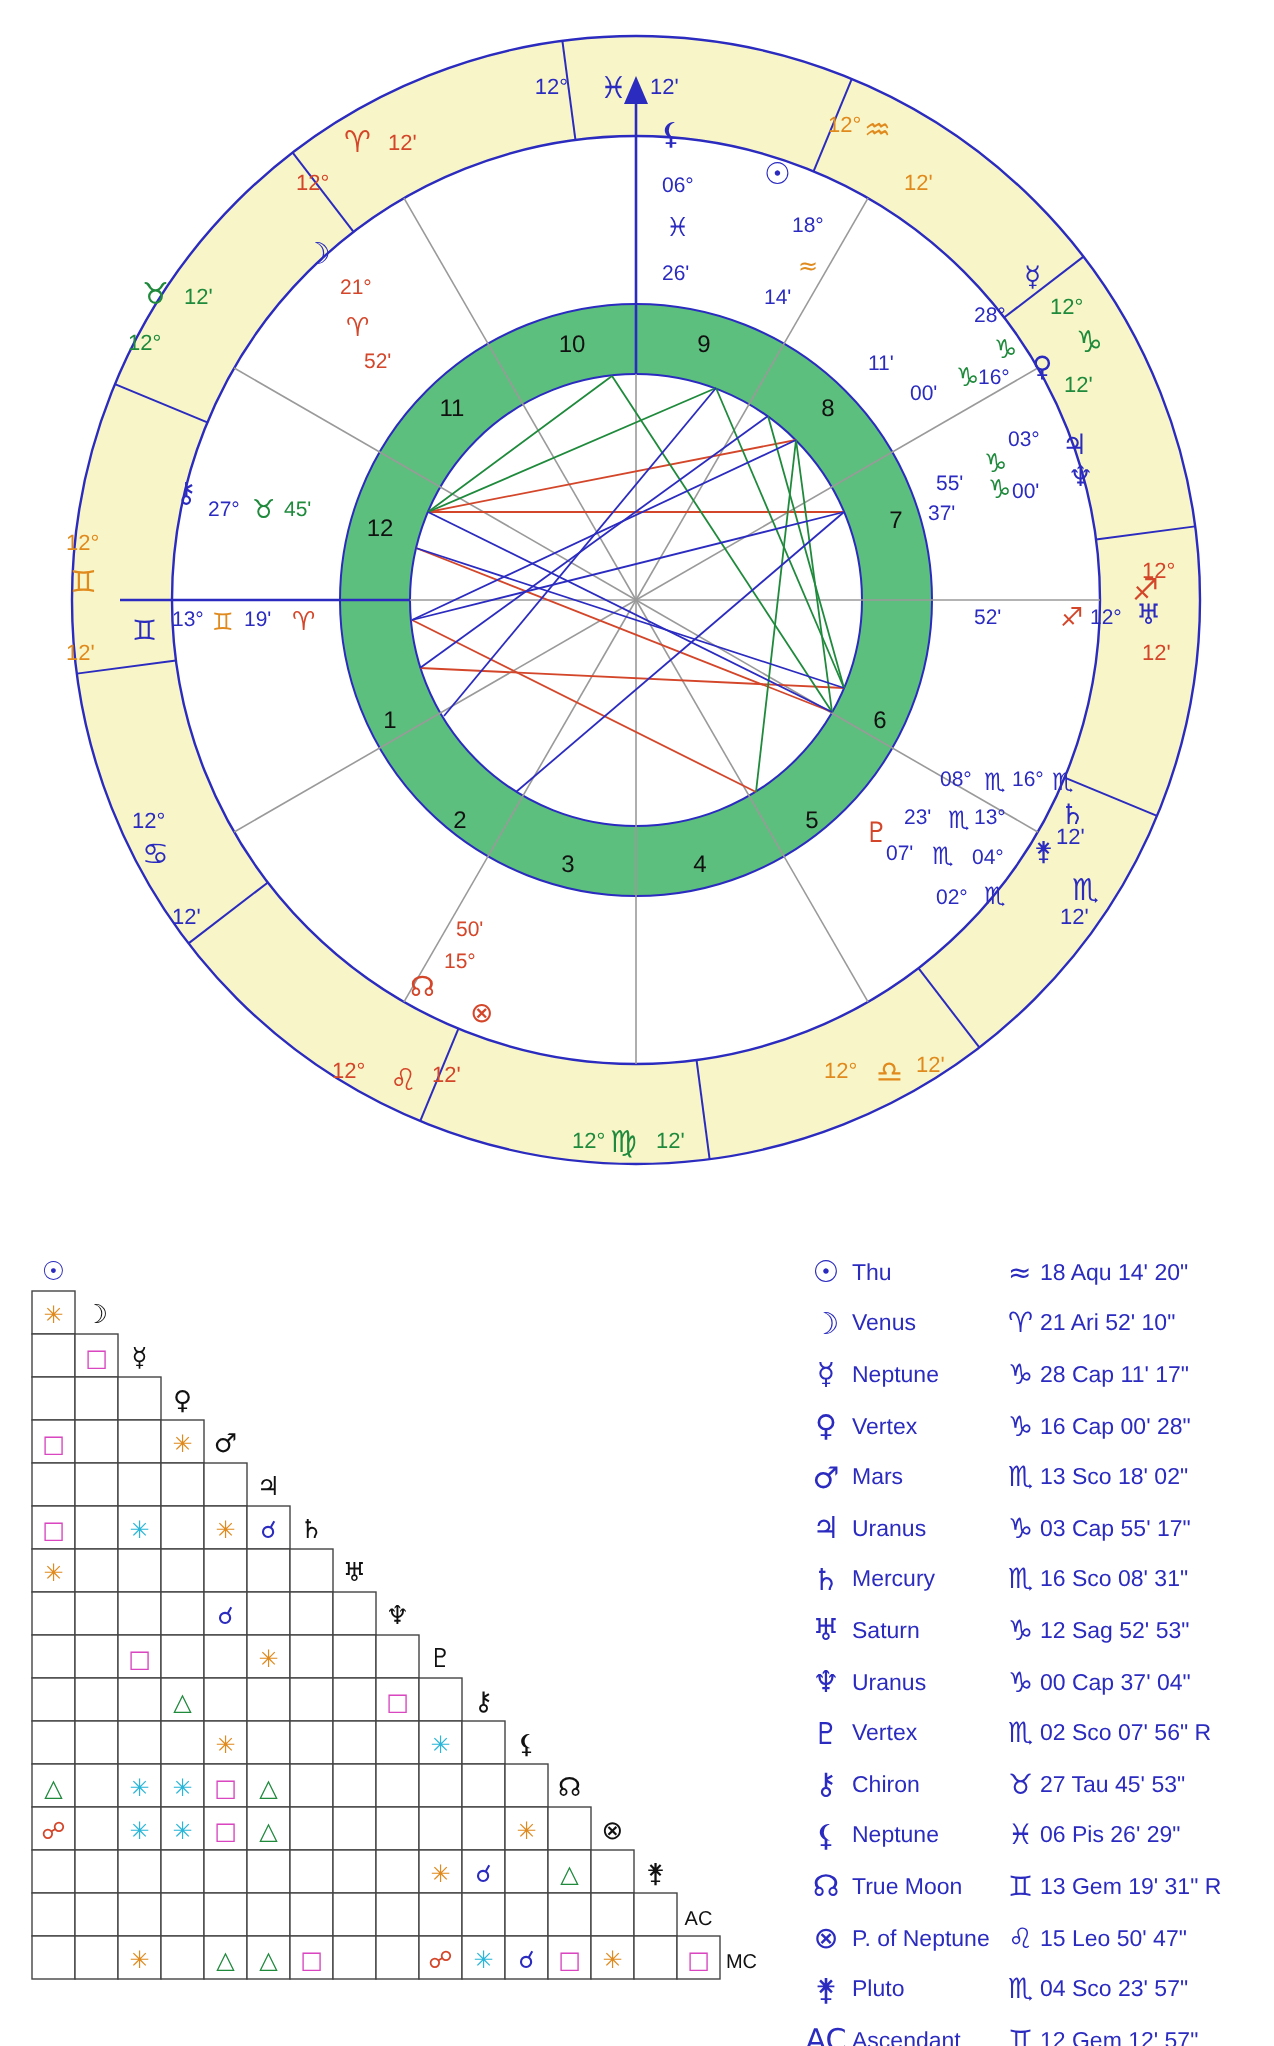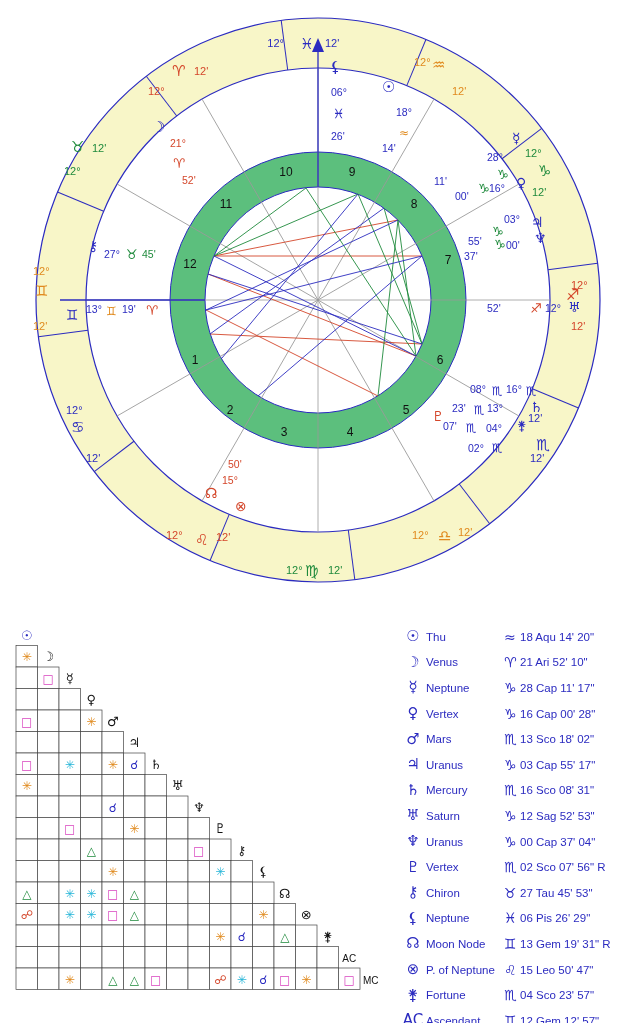--- a/index.html
+++ b/index.html
@@ -505,33 +505,33 @@
       <div class="pos-val">27 Tau 45' 53"</div>
     </div>
     <div class="pos-row">
       <div class="pos-glyph">⚸</div>
       <div class="pos-name">Neptune</div>
       <div class="pos-sign">♓</div>
       <div class="pos-val">06 Pis 26' 29"</div>
     </div>
     <div class="pos-row">
       <div class="pos-glyph">☊</div>
-      <div class="pos-name">Moon Node</div>
+      <div class="pos-name">True Moon</div>
       <div class="pos-sign">♊</div>
       <div class="pos-val">13 Gem 19' 31" R</div>
     </div>
     <div class="pos-row">
       <div class="pos-glyph">⊗</div>
       <div class="pos-name">P. of Neptune</div>
       <div class="pos-sign">♌</div>
       <div class="pos-val">15 Leo 50' 47"</div>
     </div>
     <div class="pos-row">
       <div class="pos-glyph">⚵</div>
-      <div class="pos-name">Fortune</div>
+      <div class="pos-name">Pluto</div>
       <div class="pos-sign">♏</div>
       <div class="pos-val">04 Sco 23' 57"</div>
     </div>
     <div class="pos-row">
       <div class="pos-glyph">AC</div>
       <div class="pos-name">Ascendant</div>
       <div class="pos-sign">♊</div>
       <div class="pos-val">12 Gem 12' 57"</div>
     </div>
   </div>

